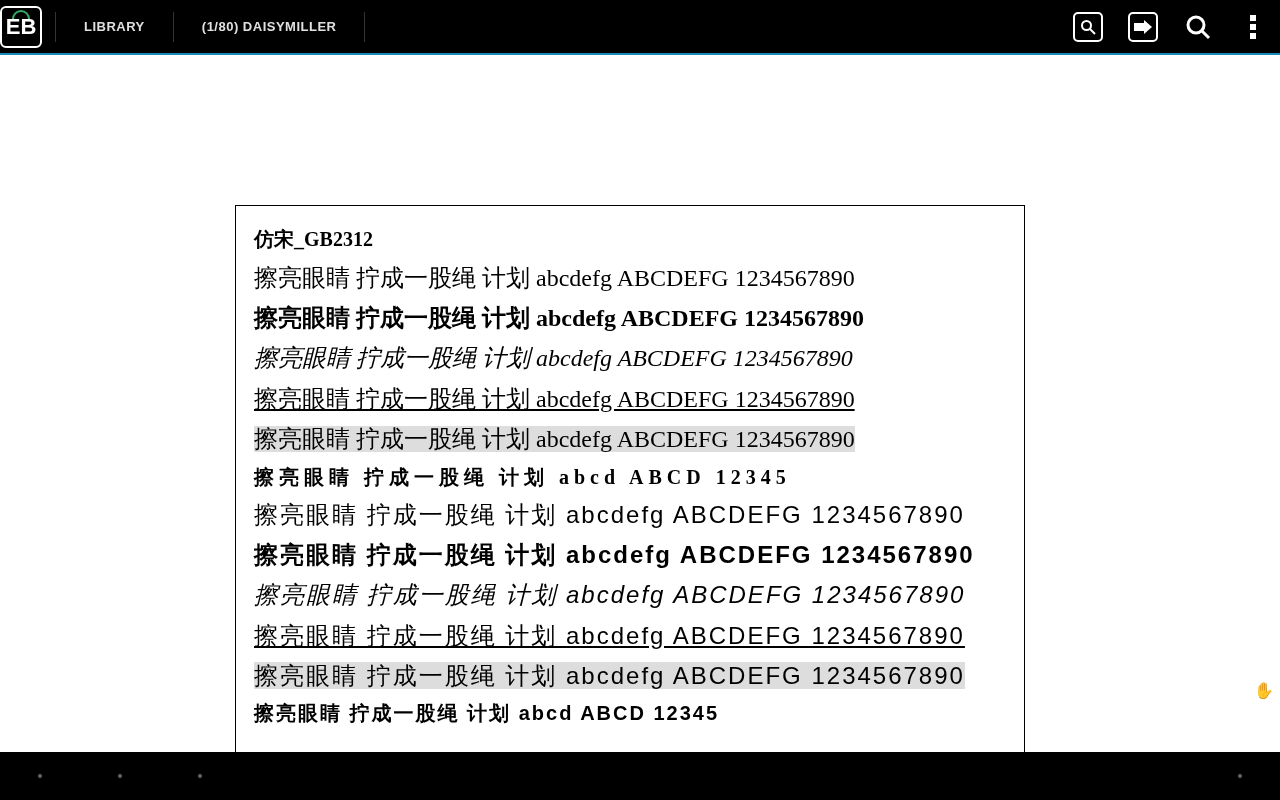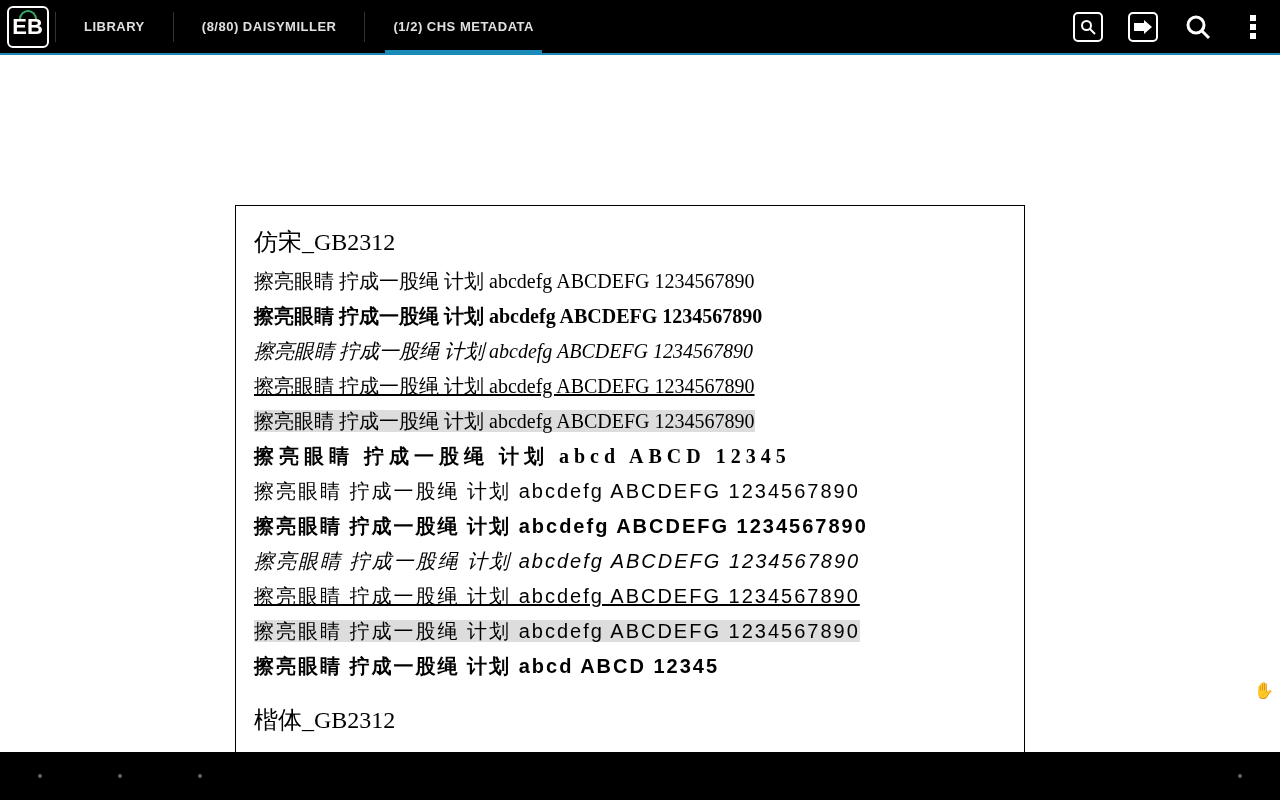--- a/index.html
+++ b/index.html
@@ -16,21 +16,20 @@
       background: #000;
       display: flex;
       align-items: center;
       border-bottom: 2px solid #1a8ab8;
     }
     .app-logo {
       width: 55px;
       height: 55px;
       display: flex;
       align-items: center;
-      justify-content: center;
       position: relative;
     }
     .app-logo-box {
       width: 42px;
       height: 42px;
       border: 2px solid #fff;
       border-radius: 6px;
       display: flex;
       align-items: center;
       justify-content: center;
@@ -101,27 +100,28 @@
     }
     .page-box {
       width: 790px;
       margin-left: 235px;
       border: 1px solid #000;
       background: #fff;
       padding: 20px 18px;
       font-family: serif;
     }
     .font-title {
-      font-size: 24px;
+      font-size: 20px;
       margin-bottom: 10px;
       margin-top: 25px;
+      font-weight: bold;
     }
     .font-title:first-child { margin-top: 0; }
     .sample-line {
-      font-size: 20px;
+      font-size: 24px;
       margin-bottom: 9px;
       line-height: 1.3;
     }
     .s-bold { font-weight: bold; }
     .s-italic { font-style: italic; }
     .s-underline { text-decoration: underline; }
     .s-highlight { background: #ddd; display: inline; }
     .s-expanded { font-size: 20px; letter-spacing: 5px; font-weight: bold; }
     .heiti { font-family: "Helvetica", "Arial", sans-serif; letter-spacing: 2px; }
     .bottom-bar {
@@ -164,26 +164,23 @@
       <div class="app-logo-arc"></div>
       <span>EB</span>
     </div>
   </div>
   <div class="tab-sep"></div>
   <div class="tab">
     <span>LIBRARY</span>
   </div>
   <div class="tab-sep"></div>
   <div class="tab">
-    <span>(8/80) DAISYMILLER</span>
+    <span>(1/80) DAISYMILLER</span>
   </div>
   <div class="tab-sep"></div>
-  <div class="tab active">
-    <span>(1/2) CHS METADATA</span>
-  </div>
   <div class="spacer"></div>
   <div class="action-btn">
     <div class="icon-box">
       <svg width="16" height="16" viewBox="0 0 16 16">
           <circle cx="6.5" cy="6.5" r="4.5" fill="none" stroke="#fff" stroke-width="2"></circle>
           <line x1="10" y1="10" x2="15" y2="15" stroke="#fff" stroke-width="2"></line>
         </svg>
     </div>
   </div>
   <div class="action-btn">

